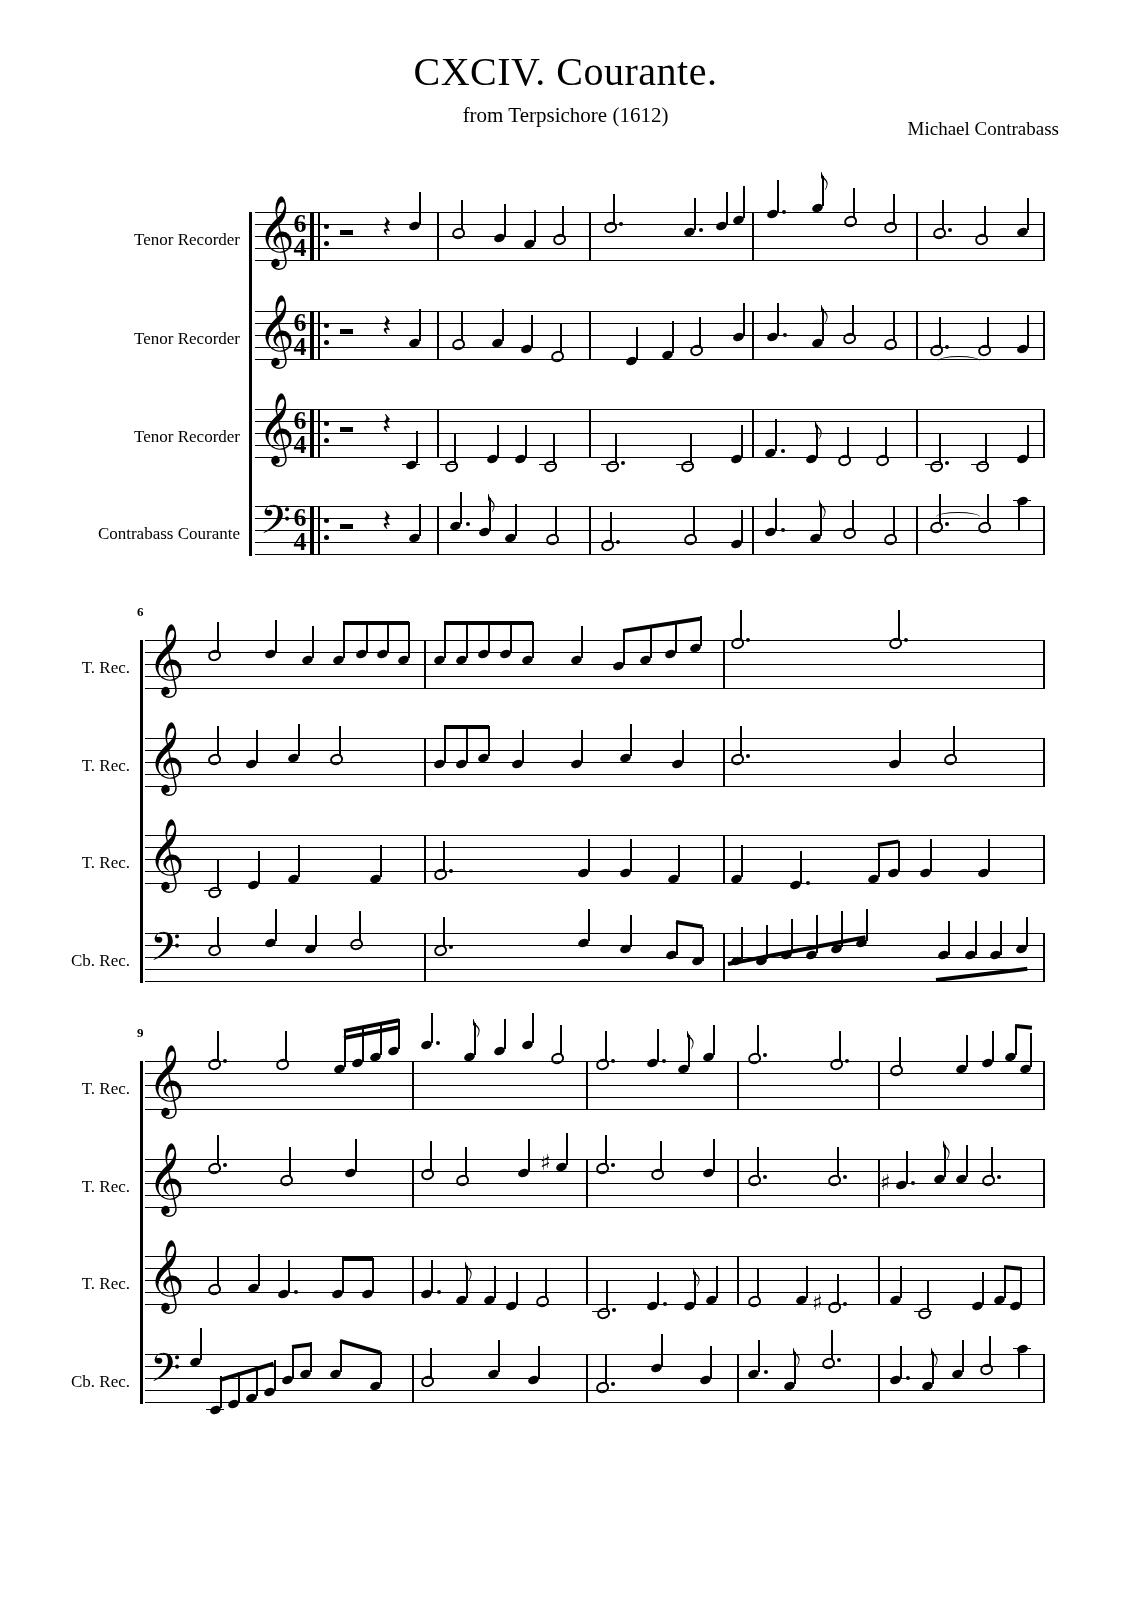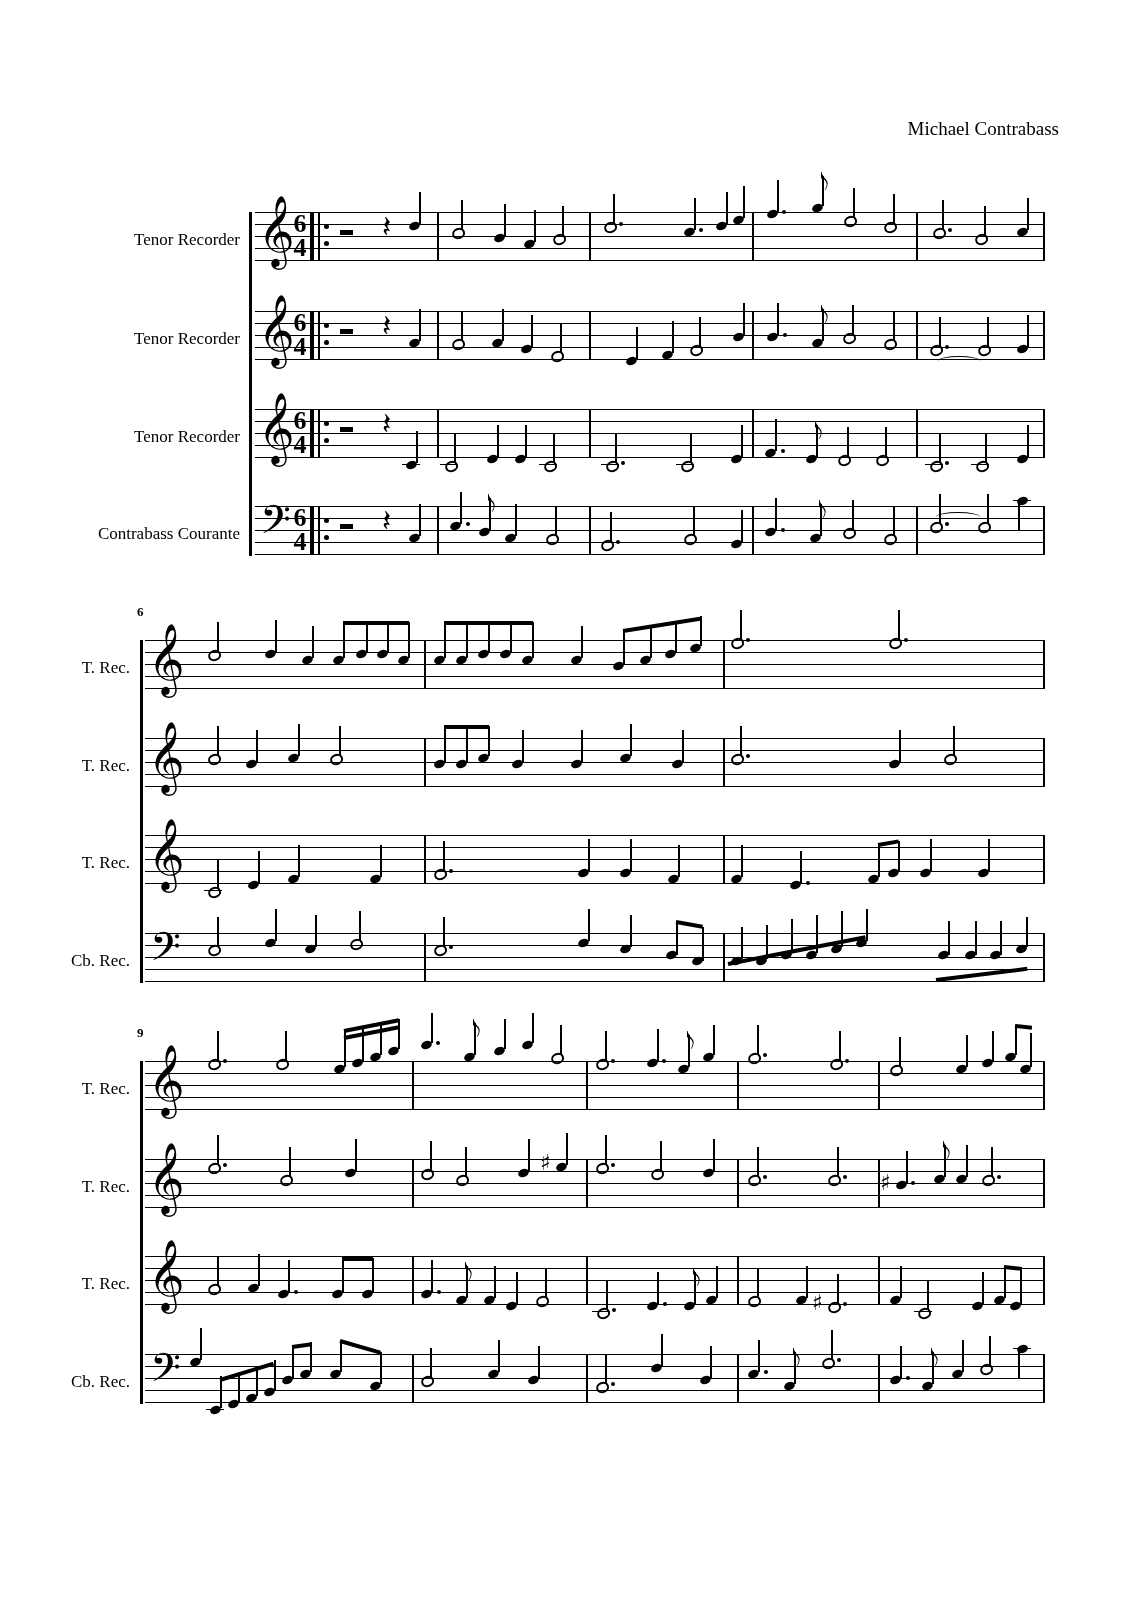--- a/index.html
+++ b/index.html
@@ -184,20 +184,22 @@
     border-top: 1.6px solid #000;
     border-radius: 50%;
     height: 9px;
     width: 40px;
   }
 </style>
 </head>
 <body>
 
 <div class="score-header">
+  <div class="score-title">CXCIV. Courante.</div>
+  <div class="score-subtitle">from Terpsichore (1612)</div>
   <div class="score-composer">Michael Contrabass</div>
 </div>
 
 <div class="system" style="left:0;top:0;width:1131px;height:400px;">
 
   <div class="staff-label" style="left:40px;top:230px;width:200px;">Tenor Recorder</div>
   <div class="staff-label" style="left:40px;top:329px;width:200px;">Tenor Recorder</div>
   <div class="staff-label" style="left:40px;top:427px;width:200px;">Tenor Recorder</div>
   <div class="staff-label" style="left:20px;top:524px;width:220px;">Contrabass Courante</div>
 

